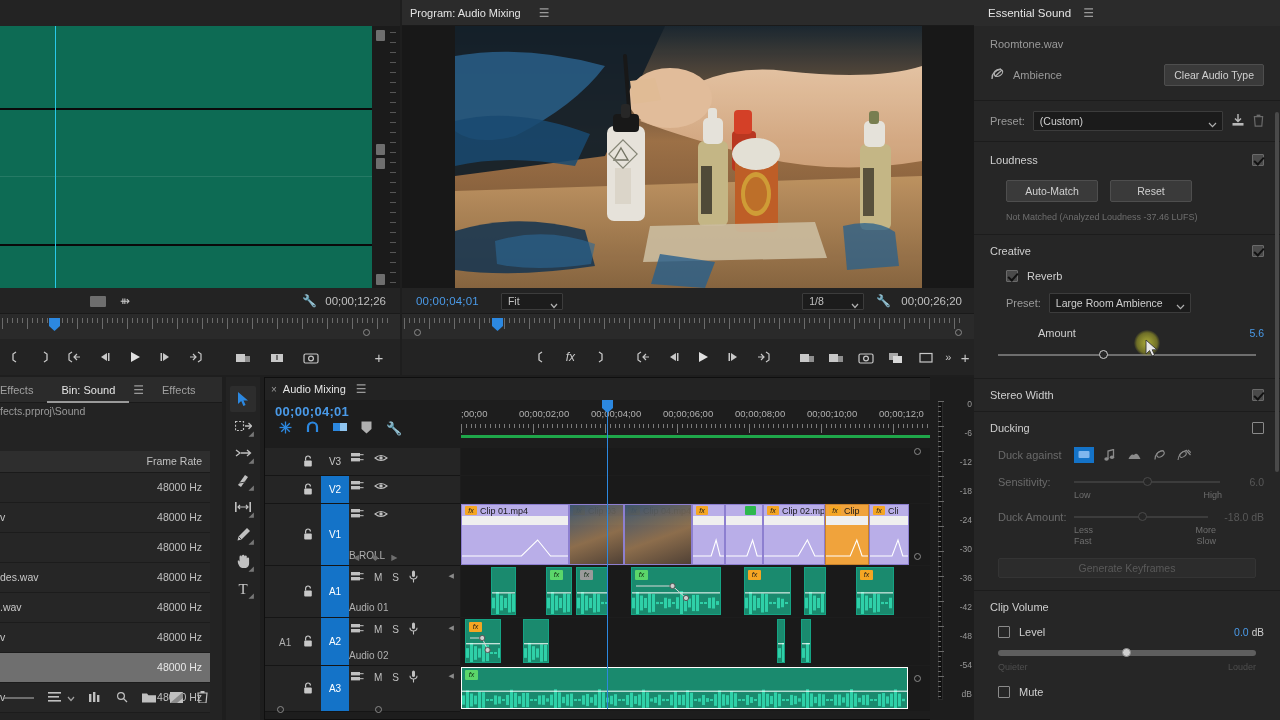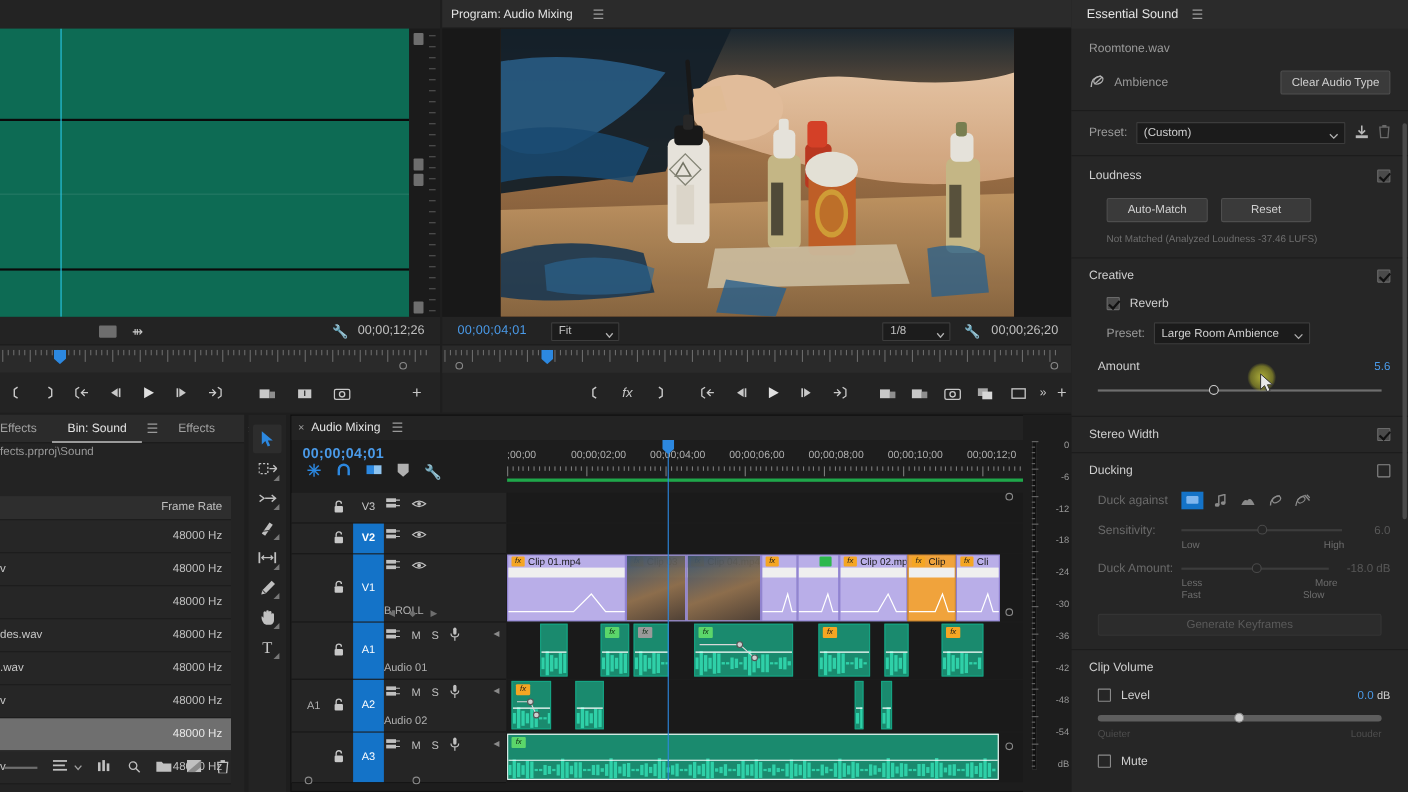--- a/index.html
+++ b/index.html
@@ -1066,21 +1066,21 @@
                 <rect x="0" y="6" width="9" height="3.4" fill="#c0c0c0"></rect>
                 <path d="M9 2.7 L12.6 2.7 M9 7.7 L12.6 7.7" stroke="#c0c0c0" stroke-width="1"></path>
               </svg></span>
             <span style="display: inline-block;"><svg width="14" height="10" viewBox="0 0 14 10">
                 <path d="M1 5 Q7 0 13 5 Q7 10 1 5 Z" fill="none" stroke="#c0c0c0" stroke-width="1.1"></path>
                 <circle cx="7" cy="5" r="1.7" fill="#c0c0c0"></circle>
               </svg></span>
           </div>
         </div>
         <div class="trackarea" style="top: 70px; height: 27px; background: rgb(26, 26, 26);"></div>
-        <div class="trackhead" style="top: 98px; height: 28px; font-weight: bold;">
+        <div class="trackhead" style="top: 98px; height: 28px;">
           <div class="lockico"><svg width="10" height="12" viewBox="0 0 10 12">
               <path d="M2.6 5.5 L2.6 3.4 A2.4 2.4 0 0 1 7.4 3.4" fill="none" stroke="#c8c8c8" stroke-width="1.2"></path>
               <rect x="1.2" y="5.4" width="7.6" height="6" rx="1" fill="#c8c8c8"></rect>
             </svg></div>
           <div class="tnum on">V2</div>
           <div class="thicons">
             <span style="display: inline-block;"><svg width="13" height="11" viewBox="0 0 13 11">
                 <rect x="0" y="1" width="9" height="3.4" fill="#c0c0c0"></rect>
                 <rect x="0" y="6" width="9" height="3.4" fill="#c0c0c0"></rect>
                 <path d="M9 2.7 L12.6 2.7 M9 7.7 L12.6 7.7" stroke="#c0c0c0" stroke-width="1"></path>
@@ -1689,21 +1689,21 @@
       </div>
       <div style="display:flex;align-items:center;gap:8px;margin-top:11px;padding-left:16px;">
         <span class="es-label" style="color:#9a9a9a;">Preset:</span>
         <div class="esdrop" style="width:142px;">
           <span>Large Room Ambience</span>
           <span class="chev"><svg width="9" height="6" viewBox="0 0 9 6">
                 <path d="M1 1 L4.5 4.6 L8 1" stroke="#b0b0b0" fill="none" stroke-width="1.2"></path>
               </svg></span>
         </div>
       </div>
-      <div class="es-row" style="margin-top:14px;padding-left:8px;">
+      <div class="es-row" style="margin-top:14px;padding-left:8px;margin-left:40px;">
         <span class="es-label">Amount</span>
         <span class="valnum">5.6</span>
       </div>
       <div class="slider" style="margin-top:9px;margin-left:8px;margin-right:8px;">
         <div class="trk"></div>
         <div class="knob" id="amount-knob" style="left: 39%;"></div>
       </div>
     </div>
 
     <div class="es-divider" style="margin-top:16px;"></div>
@@ -1781,21 +1781,21 @@
       </div>
       <div style="display:flex;padding-left:84px;margin-top:1px;">
         <span class="smalllbl">Less</span>
         <span style="flex:1"></span>
         <span class="smalllbl" style="margin-right:48px;">More</span>
       </div>
 
       <div style="display:flex;padding-left:84px;margin-top:1px;">
         <span class="smalllbl">Fast</span>
         <span style="flex:1"></span>
-        <span class="smalllbl" style="margin-right:60px;">Slow</span>
+        <span class="smalllbl" style="margin-right:48px;">Slow</span>
       </div>
 
       <div class="esbtn dim" style="margin-top:12px;margin-left:8px;margin-right:8px;height:20px;">Generate Keyframes</div>
     </div>
 
     <div class="es-divider" style="margin-top:12px;"></div>
 
     <div class="es-sec" style="padding-top:10px;">
       <div class="es-label">Clip Volume</div>
       <div class="es-row" style="margin-top:13px;padding-left:8px;">

